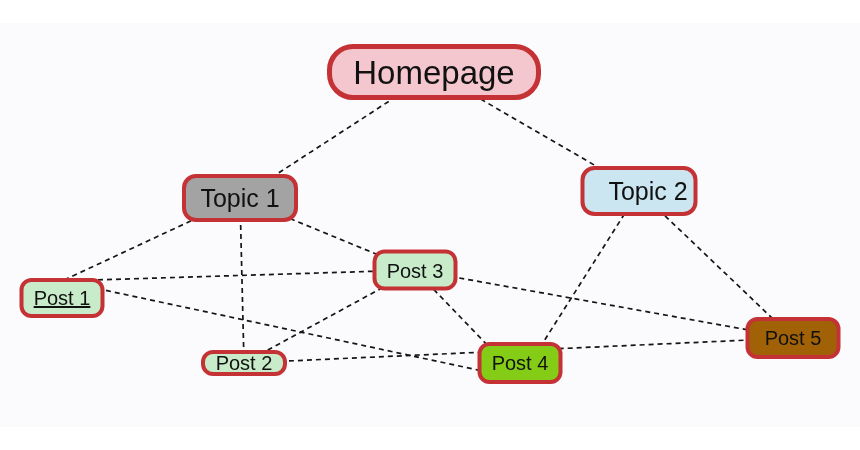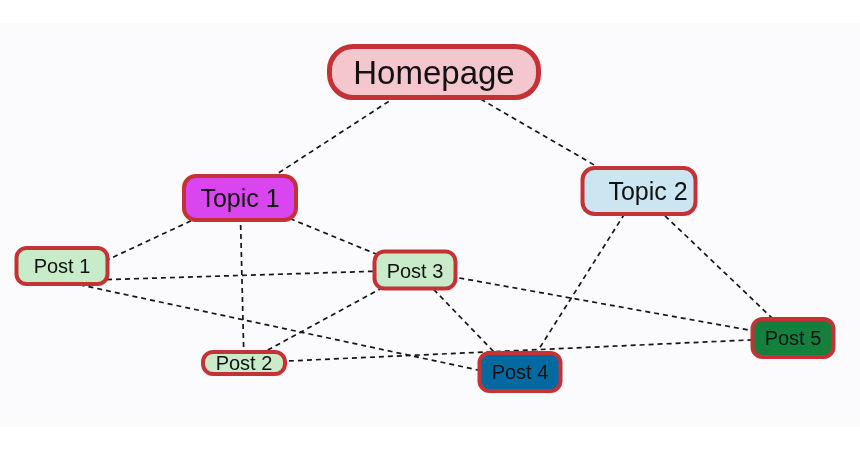--- a/index.html
+++ b/index.html
@@ -80,35 +80,35 @@
       <line x1="62" y1="281" x2="520" y2="379" stroke="#151515" stroke-width="1.7" stroke-dasharray="5 4"></line>
       <line x1="244" y1="363" x2="415" y2="270" stroke="#151515" stroke-width="1.7" stroke-dasharray="5 4"></line>
       <line x1="244" y1="363" x2="793" y2="338" stroke="#151515" stroke-width="1.7" stroke-dasharray="5 4"></line>
       <line x1="415" y1="270" x2="520" y2="379" stroke="#151515" stroke-width="1.7" stroke-dasharray="5 4"></line>
       <line x1="415" y1="270" x2="793" y2="338" stroke="#151515" stroke-width="1.7" stroke-dasharray="5 4"></line>
     </svg>
   <div id="node-layer">
       <div class="node node-homepage" style="left: 434px; top: 72px; width: 214px; height: 56px; background: rgb(244, 199, 207); border-color: rgb(197, 50, 53);">
         <span class="node-label">Homepage</span>
       </div>
-      <div class="node node-topic" style="left: 240px; top: 198px; width: 116px; height: 48px; background: #d946ef; border-color: rgb(197, 50, 53);">
+      <div class="node node-topic" style="left: 240px; top: 198px; width: 116px; height: 48px; background: #a3a3a3; border-color: rgb(197, 50, 53);">
         <span class="node-label">Topic 1</span>
       </div>
       <div class="node node-topic" style="left: 639px; top: 191px; width: 117px; height: 50px; background: rgb(203, 230, 241); border-color: rgb(197, 50, 53); padding-left: 18px;">
         <span class="node-label">Topic 2</span>
       </div>
-      <div class="node node-post" style="left: 62px; top: 266px; width: 95px; height: 40px; background: rgb(200, 235, 201); border-color: rgb(197, 50, 53);">
+      <div class="node node-post" style="left: 62px; top: 298px; width: 85px; height: 40px; background: rgb(200, 235, 201); border-color: rgb(197, 50, 53); text-decoration: underline;">
         <span class="node-label">Post 1</span>
       </div>
       <div class="node node-post" style="left: 244px; top: 363px; width: 86px; height: 26px; background: rgb(200, 235, 201); border-color: rgb(197, 50, 53);">
         <span class="node-label">Post 2</span>
       </div>
       <div class="node node-post" style="left: 415px; top: 270px; width: 85px; height: 41px; background: rgb(200, 235, 201); border-color: rgb(197, 50, 53); align-items: center;">
         <span class="node-label">Post 3</span>
       </div>
-      <div class="node node-post" style="left: 520px; top: 372px; width: 85px; height: 42px; background: #0369a1; border-color: rgb(197, 50, 53);">
+      <div class="node node-post" style="left: 520px; top: 363px; width: 85px; height: 42px; background: #84cc16; border-color: rgb(197, 50, 53);">
         <span class="node-label">Post 4</span>
       </div>
-      <div class="node node-post" style="left: 793px; top: 338px; width: 85px; height: 42px; background: #15803d; border-color: rgb(197, 50, 53);">
+      <div class="node node-post" style="left: 793px; top: 338px; width: 95px; height: 42px; background: #a16207; border-color: rgb(197, 50, 53);">
         <span class="node-label">Post 5</span>
       </div>
     </div>
 </div>
 
 </body></html>

